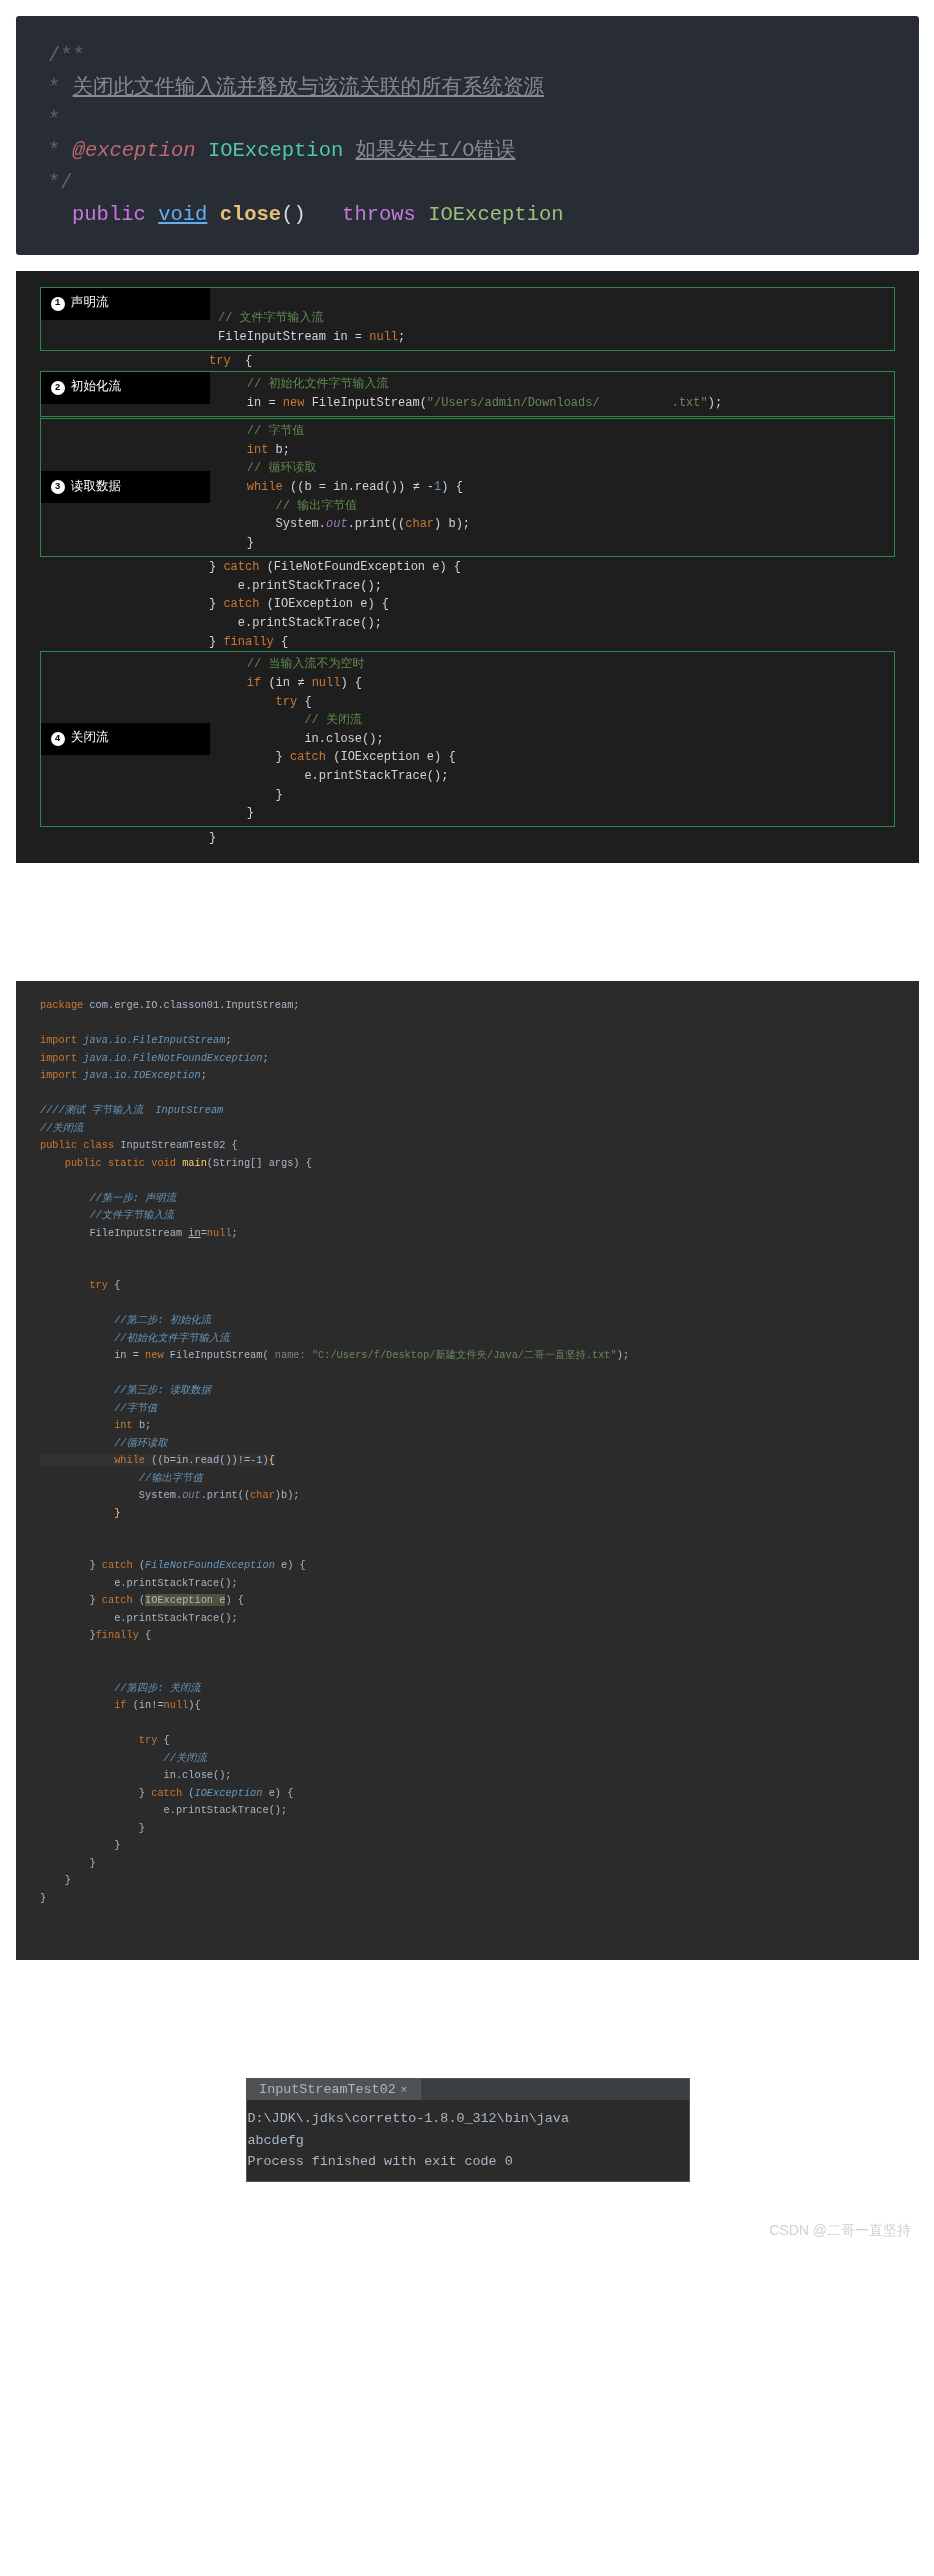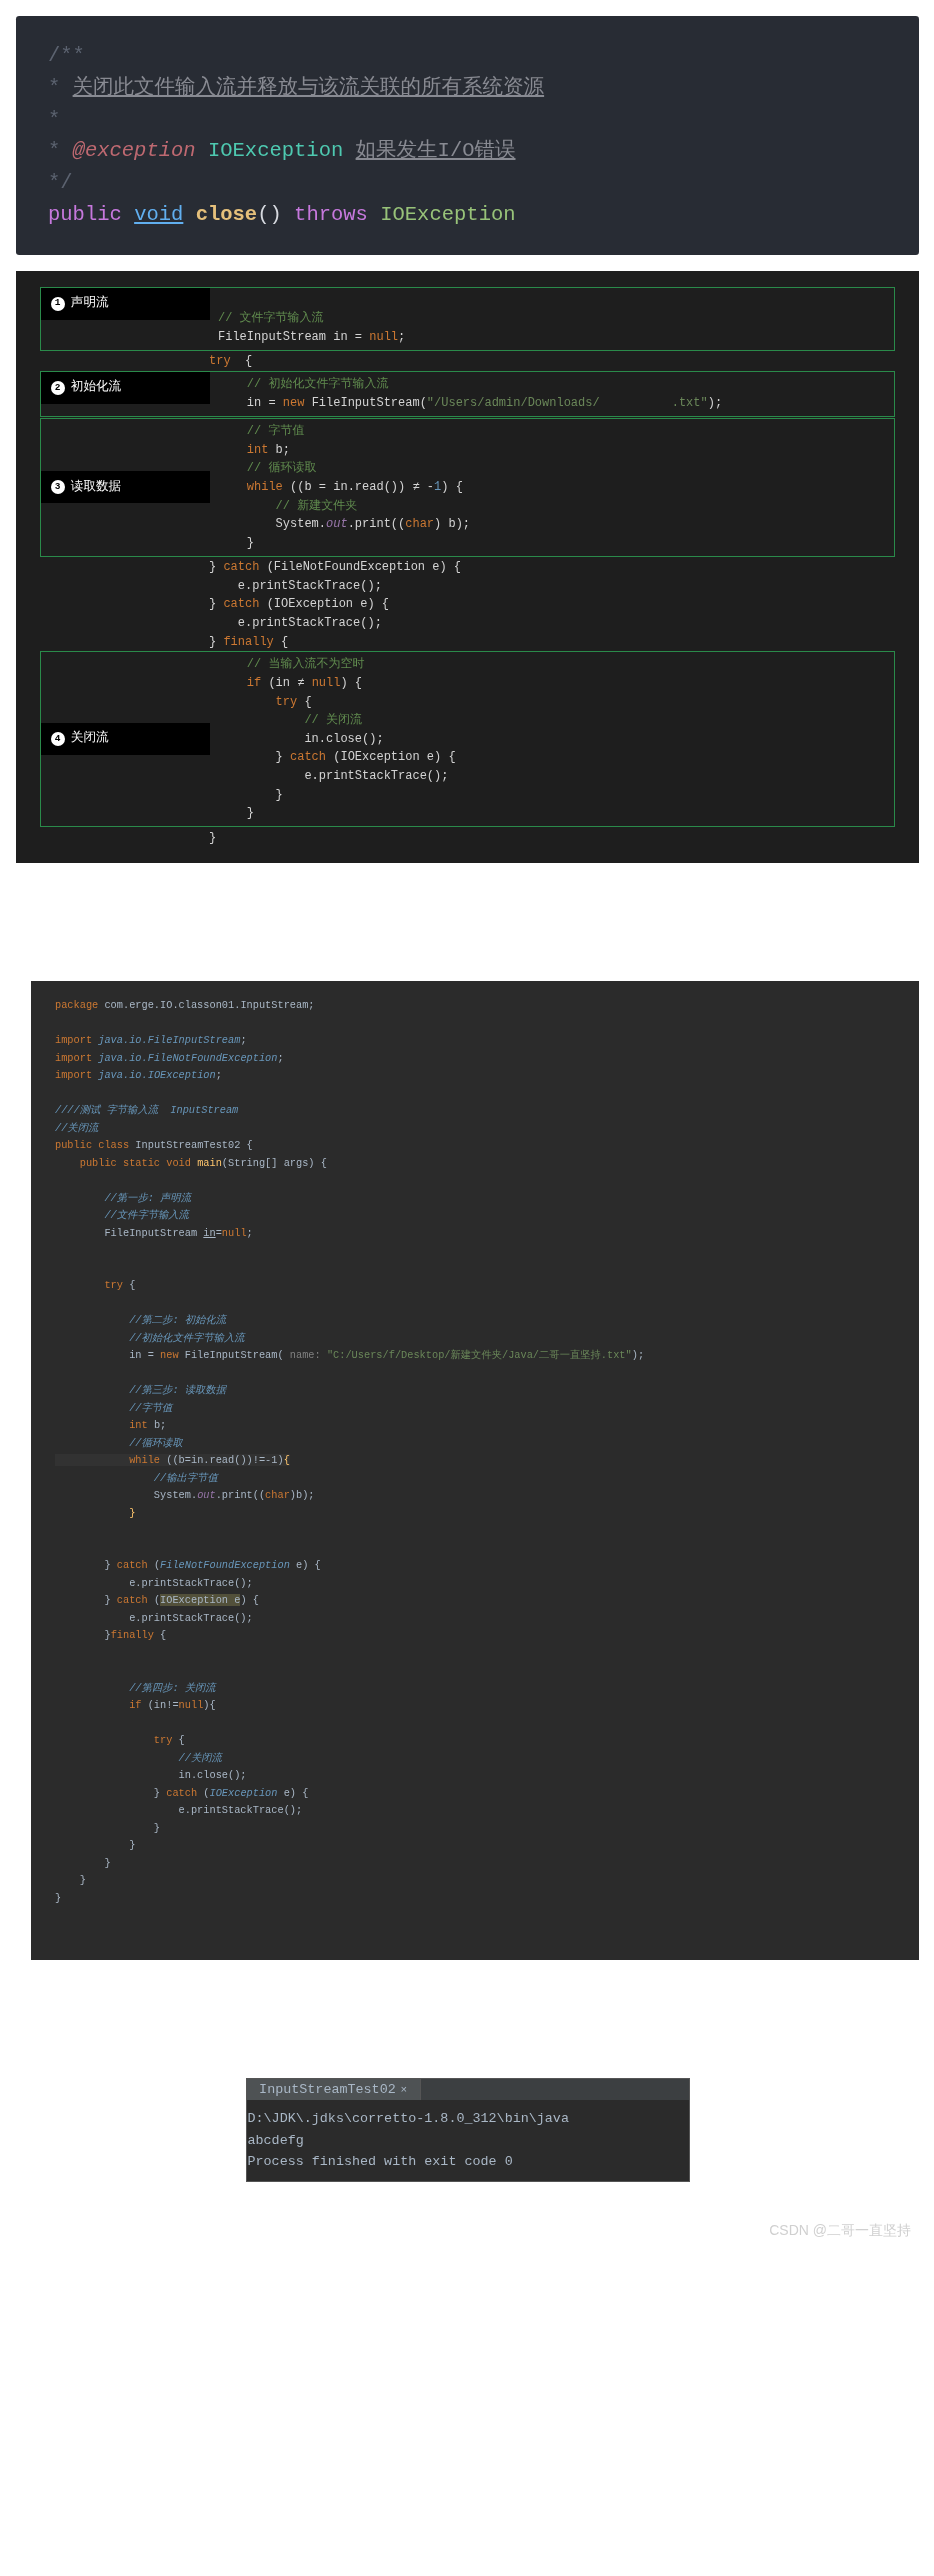--- a/index.html
+++ b/index.html
@@ -14,21 +14,21 @@
     padding: 24px 32px;
     margin: 16px;
     font-size: 20.5px;
     line-height: 1.55;
     border-radius: 3.2px;
   }
   .c-comment { color: #5c6370; }
   .c-tag { color: #bf6971; font-style: italic; }
   .c-type { color: #4ec9b0; }
   .c-cn { color: #888a92; text-decoration: underline; }
-  .c-kw { color: #c678dd; }
+  .c-kw { color: #c678dd; margin-left: 24px; }
   .c-kw2 { color: #61afef; text-decoration: underline; }
   .c-fn { color: #e5c07b; font-weight: bold; }
   .c-white { color: #d7dae0; }
   .c-type2 { color: #98c379; }
 
   .block2 {
     background: #1e1e1e;
     margin: 16px;
     padding: 16px 24px;
     font-size: 12px;
@@ -78,21 +78,21 @@
     white-space: pre;
   }
   .t-cm { color: #608b4e; }
   .t-kw { color: #cc7832; }
   .t-str { color: #6a8759; }
   .t-num { color: #6897bb; }
   .t-st { color: #9876aa; font-style: italic; }
 
   .block3 {
     background: #2b2b2b;
-    margin: 118px 16px 16px 31px;
+    margin: 118px 16px 16px 16px;
     padding: 16px 24px;
     font-size: 10.3px;
     line-height: 1.7;
     color: #a9b7c6;
     white-space: pre;
     min-height: 947px;
   }
   .b3-kw { color: #cc7832; }
   .b3-pk { color: #a9b7c6; }
   .b3-str { color: #6a8759; }
@@ -172,21 +172,21 @@
   </div>
   <div class="anno-box" style="min-height:118px;">
     <div class="anno-label" style="align-self:center;">
         <span class="anno-num">3</span>
         <span>读取数据</span>
       </div>
     <div class="anno-code"><span class="t-cm">    // 字节值</span>
 <span class="t-kw">    int </span><span>b;</span>
 <span class="t-cm">    // 循环读取</span>
 <span class="t-kw">    while </span><span>((b = in.read()) ≠ -</span><span class="t-num">1</span><span>) {</span>
-<span class="t-cm">        // 新建文件夹</span>
+<span class="t-cm">        // 输出字节值</span>
 <span>        System.</span><span class="t-st">out</span><span>.print((</span><span class="t-kw">char</span><span>) b);</span>
 <span>    }</span></div>
   </div>
   <div class="plain-code"><span>} </span><span class="t-kw">catch </span><span>(FileNotFoundException e) {</span>
 <span>    e.printStackTrace();</span>
 <span>} </span><span class="t-kw">catch </span><span>(IOException e) {</span>
 <span>    e.printStackTrace();</span>
 <span>} </span><span class="t-kw">finally </span><span>{</span></div>
   <div class="anno-box" style="min-height:134px;">
     <div class="anno-label" style="align-self:center;">

